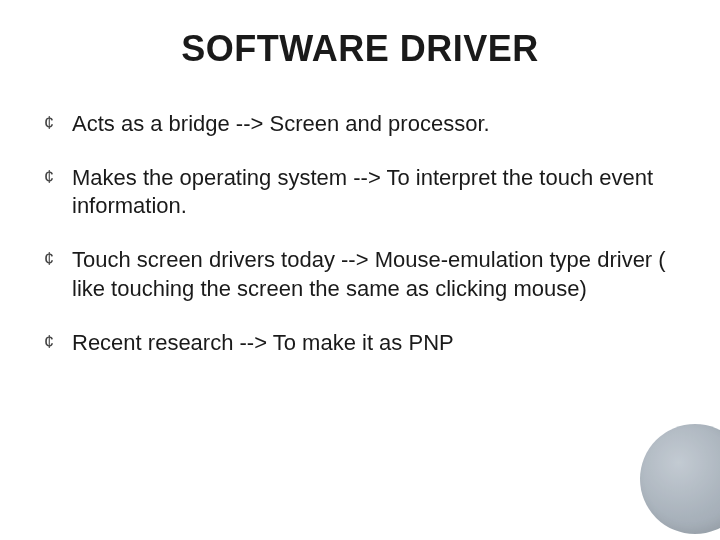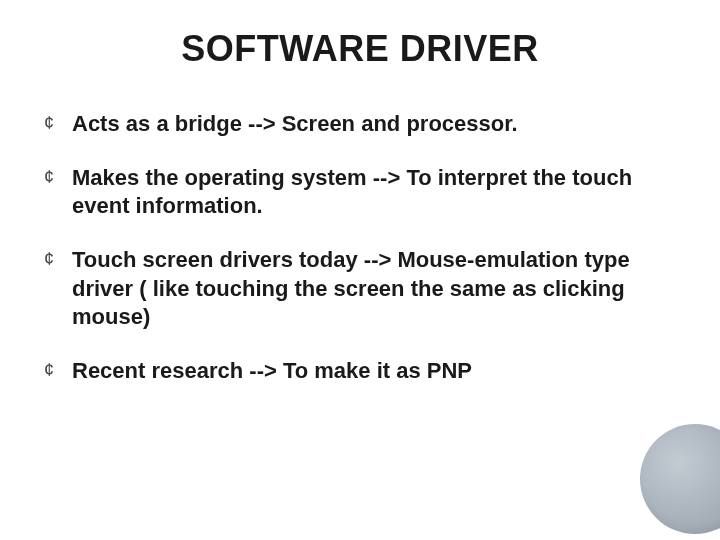--- a/index.html
+++ b/index.html
@@ -38,21 +38,21 @@
     width: 28px;
     font-size: 18px;
     font-weight: 400;
     color: #444;
     padding-top: 2px;
     text-align: left;
   }
   .bullet-text {
     flex: 1 1 auto;
     font-size: 22px;
-    font-weight: 700;
+    font-weight: 400;
     color: #1a1a1a;
   }
   .corner-deco {
     position: absolute;
     right: -30px;
     bottom: -30px;
     width: 110px;
     height: 110px;
     border-radius: 50%;
     background: radial-gradient(circle at 35% 35%, #b9c2cb 0%, #9aa5b0 55%, #87929d 100%);

